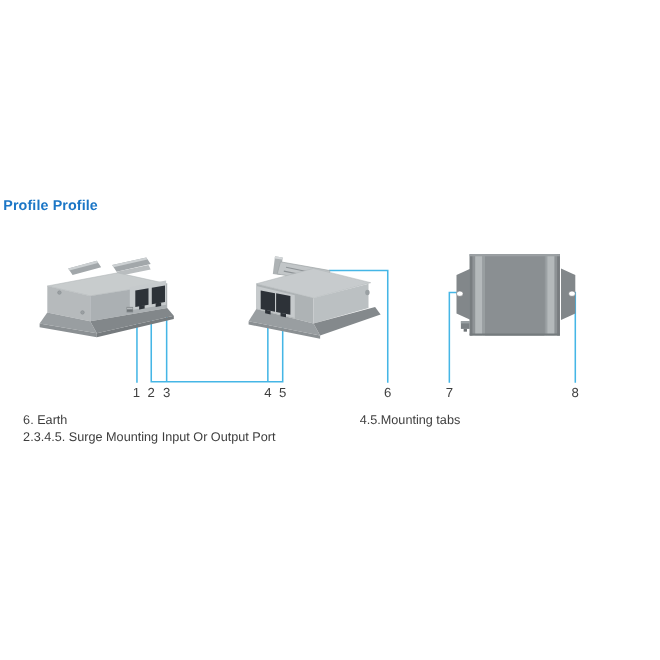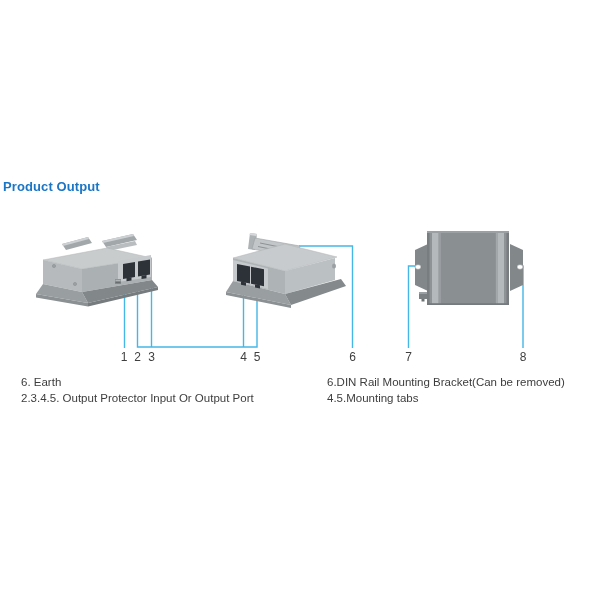--- a/index.html
+++ b/index.html
@@ -133,33 +133,32 @@
       <rect x="22" y="3" width="82" height="2" fill="#9ba0a3"></rect>
       <rect x="22" y="75.2" width="82" height="1.8" fill="#747a7d"></rect>
     </g>
     <g>
       <rect x="14" y="64" width="8" height="7" fill="#7b8083"></rect>
       <rect x="14" y="64" width="8" height="2" fill="#9aa0a3"></rect>
       <rect x="16.5" y="71" width="3" height="2.5" fill="#6d7275"></rect>
     </g>
   </svg>
 
-  <div class="title">Product Output</div>
+  <div class="title">Profile Profile</div>
 
   <span class="num" style="left:124px">1</span>
   <span class="num" style="left:137.5px">2</span>
   <span class="num" style="left:151.5px">3</span>
   <span class="num" style="left:243.5px">4</span>
   <span class="num" style="left:257px">5</span>
   <span class="num" style="left:352.5px">6</span>
   <span class="num" style="left:408.5px">7</span>
   <span class="num" style="left:523px">8</span>
 
   <div class="legend legend-left">
     <div>6. Earth</div>
-    <div>2.3.4.5. Output Protector Input Or Output Port</div>
+    <div>2.3.4.5. Surge Mounting Input Or Output Port</div>
   </div>
   <div class="legend legend-right">
-    <div>6.DIN Rail Mounting Bracket(Can be removed)</div>
     <div>4.5.Mounting tabs</div>
   </div>
 
 </div>
 
 </body></html>

